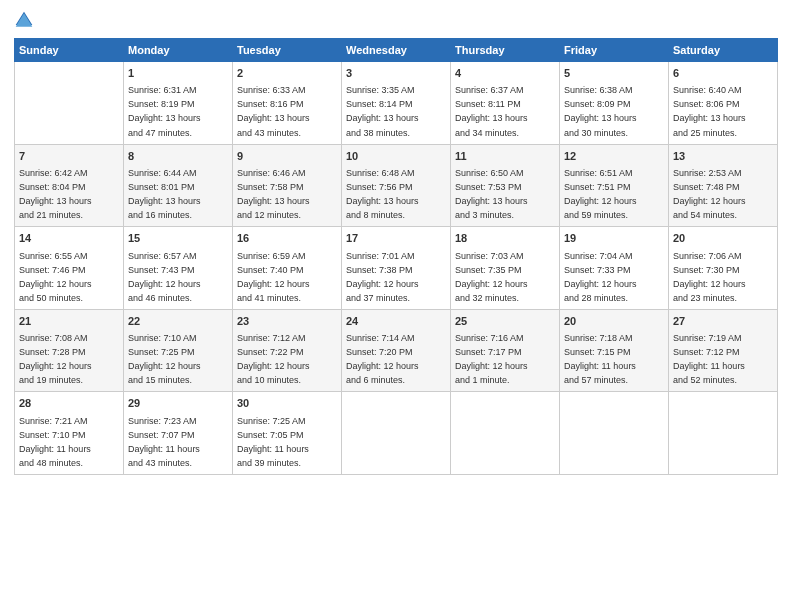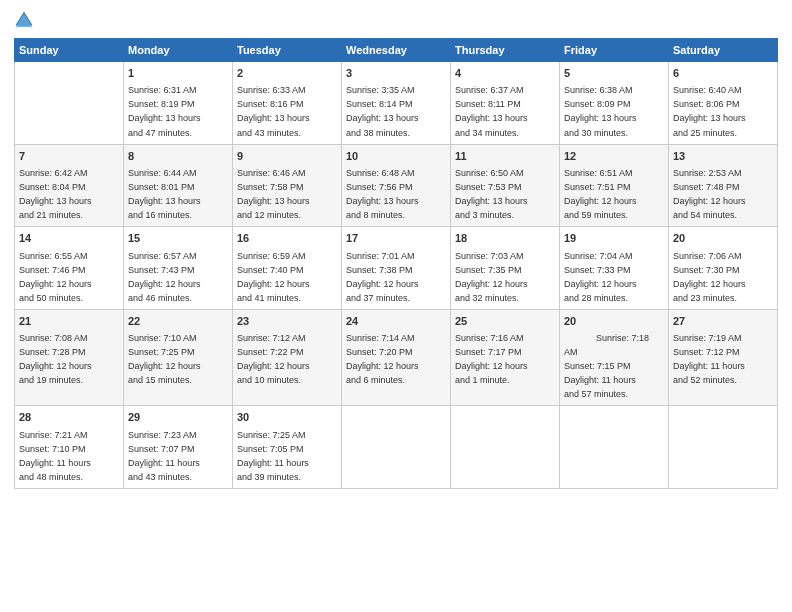--- a/index.html
+++ b/index.html
@@ -221,21 +221,21 @@
 Daylight: 12 hours
 and 10 minutes.</span></td>
           <td><span class="day-number">24</span><span class="cell-info" style="white-space: pre-line;">Sunrise: 7:14 AM
 Sunset: 7:20 PM
 Daylight: 12 hours
 and 6 minutes.</span></td>
           <td><span class="day-number">25</span><span class="cell-info" style="white-space: pre-line;">Sunrise: 7:16 AM
 Sunset: 7:17 PM
 Daylight: 12 hours
 and 1 minute.</span></td>
-          <td><span class="day-number">20</span><span class="cell-info" style="white-space: pre-line; margin-left: 32px;">Sunrise: 7:18 AM
+          <td><span class="day-number">20</span><span class="cell-info" style="white-space: pre-line;">Sunrise: 7:18 AM
 Sunset: 7:15 PM
 Daylight: 11 hours
 and 57 minutes.</span></td>
           <td><span class="day-number">27</span><span class="cell-info" style="white-space: pre-line;">Sunrise: 7:19 AM
 Sunset: 7:12 PM
 Daylight: 11 hours
 and 52 minutes.</span></td>
         </tr>
         <tr>
           <td><span class="day-number">28</span><span class="cell-info" style="white-space: pre-line;">Sunrise: 7:21 AM

